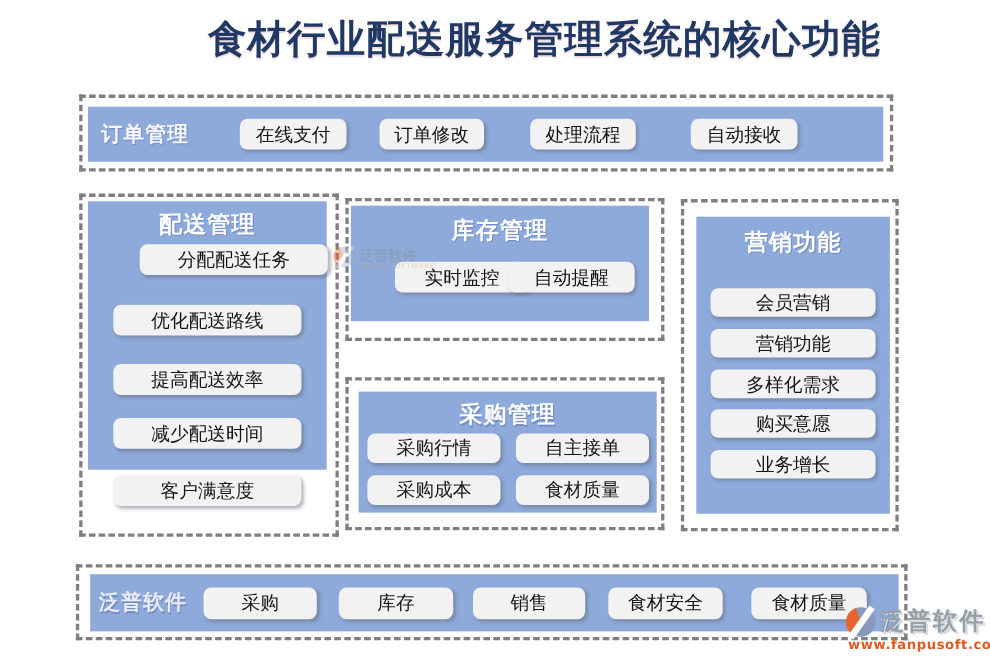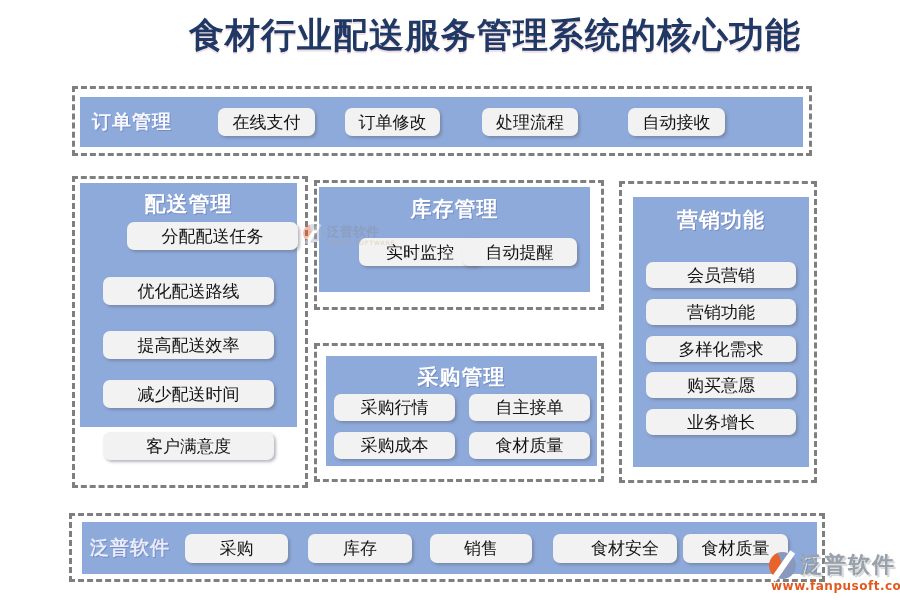--- a/index.html
+++ b/index.html
@@ -156,21 +156,21 @@
       <div class="pill" style="left:13px;width:150px;top:212px;height:26px;">业务增长</div>
     </div>
   </div>
 
   <div class="box box-trace">
     <div class="bar bar-trace">
       <span class="bar-title" style="left:8px;">泛普软件</span>
       <div class="pill" style="left:103px;width:103px;top:12px;height:29px;">采购</div>
       <div class="pill" style="left:226px;width:104px;top:12px;height:29px;">库存</div>
       <div class="pill" style="left:348px;width:102px;top:12px;height:29px;">销售</div>
-      <div class="pill" style="left:471px;width:104px;top:12px;height:29px;padding-left:20px;">食材安全</div>
+      <div class="pill" style="left:471px;width:104px;top:12px;height:29px;">食材安全</div>
       <div class="pill" style="left:601px;width:105px;top:12px;height:29px;">食材质量</div>
     </div>
   </div>
 
   <div class="watermark">
     <span class="wm-circle"></span>
     <span class="wm-text">泛普软件</span>
     <span class="wm-sub">FANPU SOFTWARE</span>
   </div>
 

